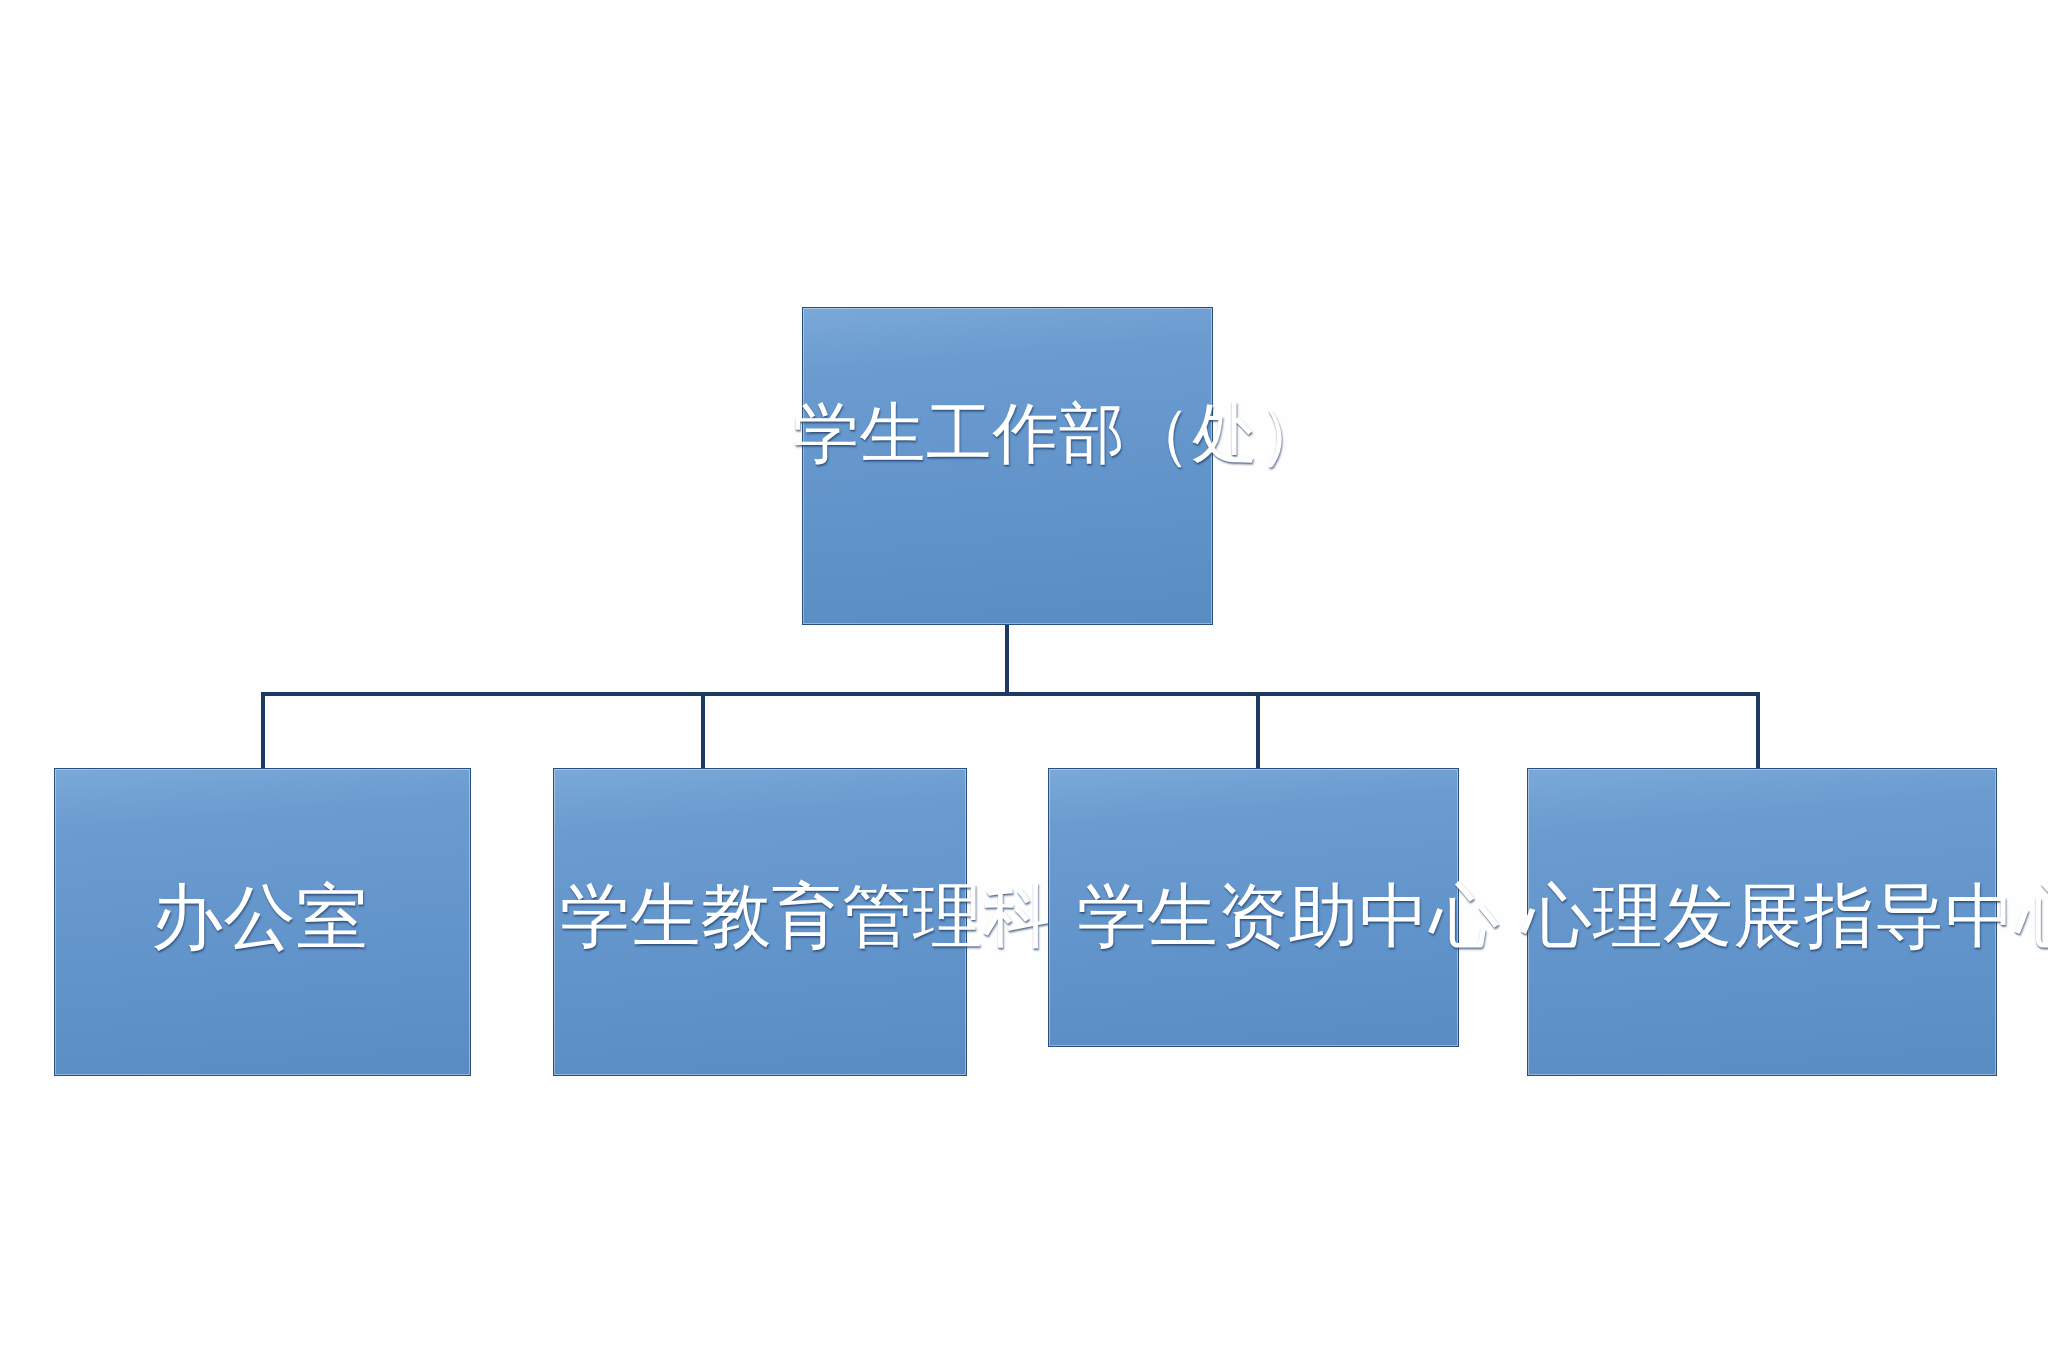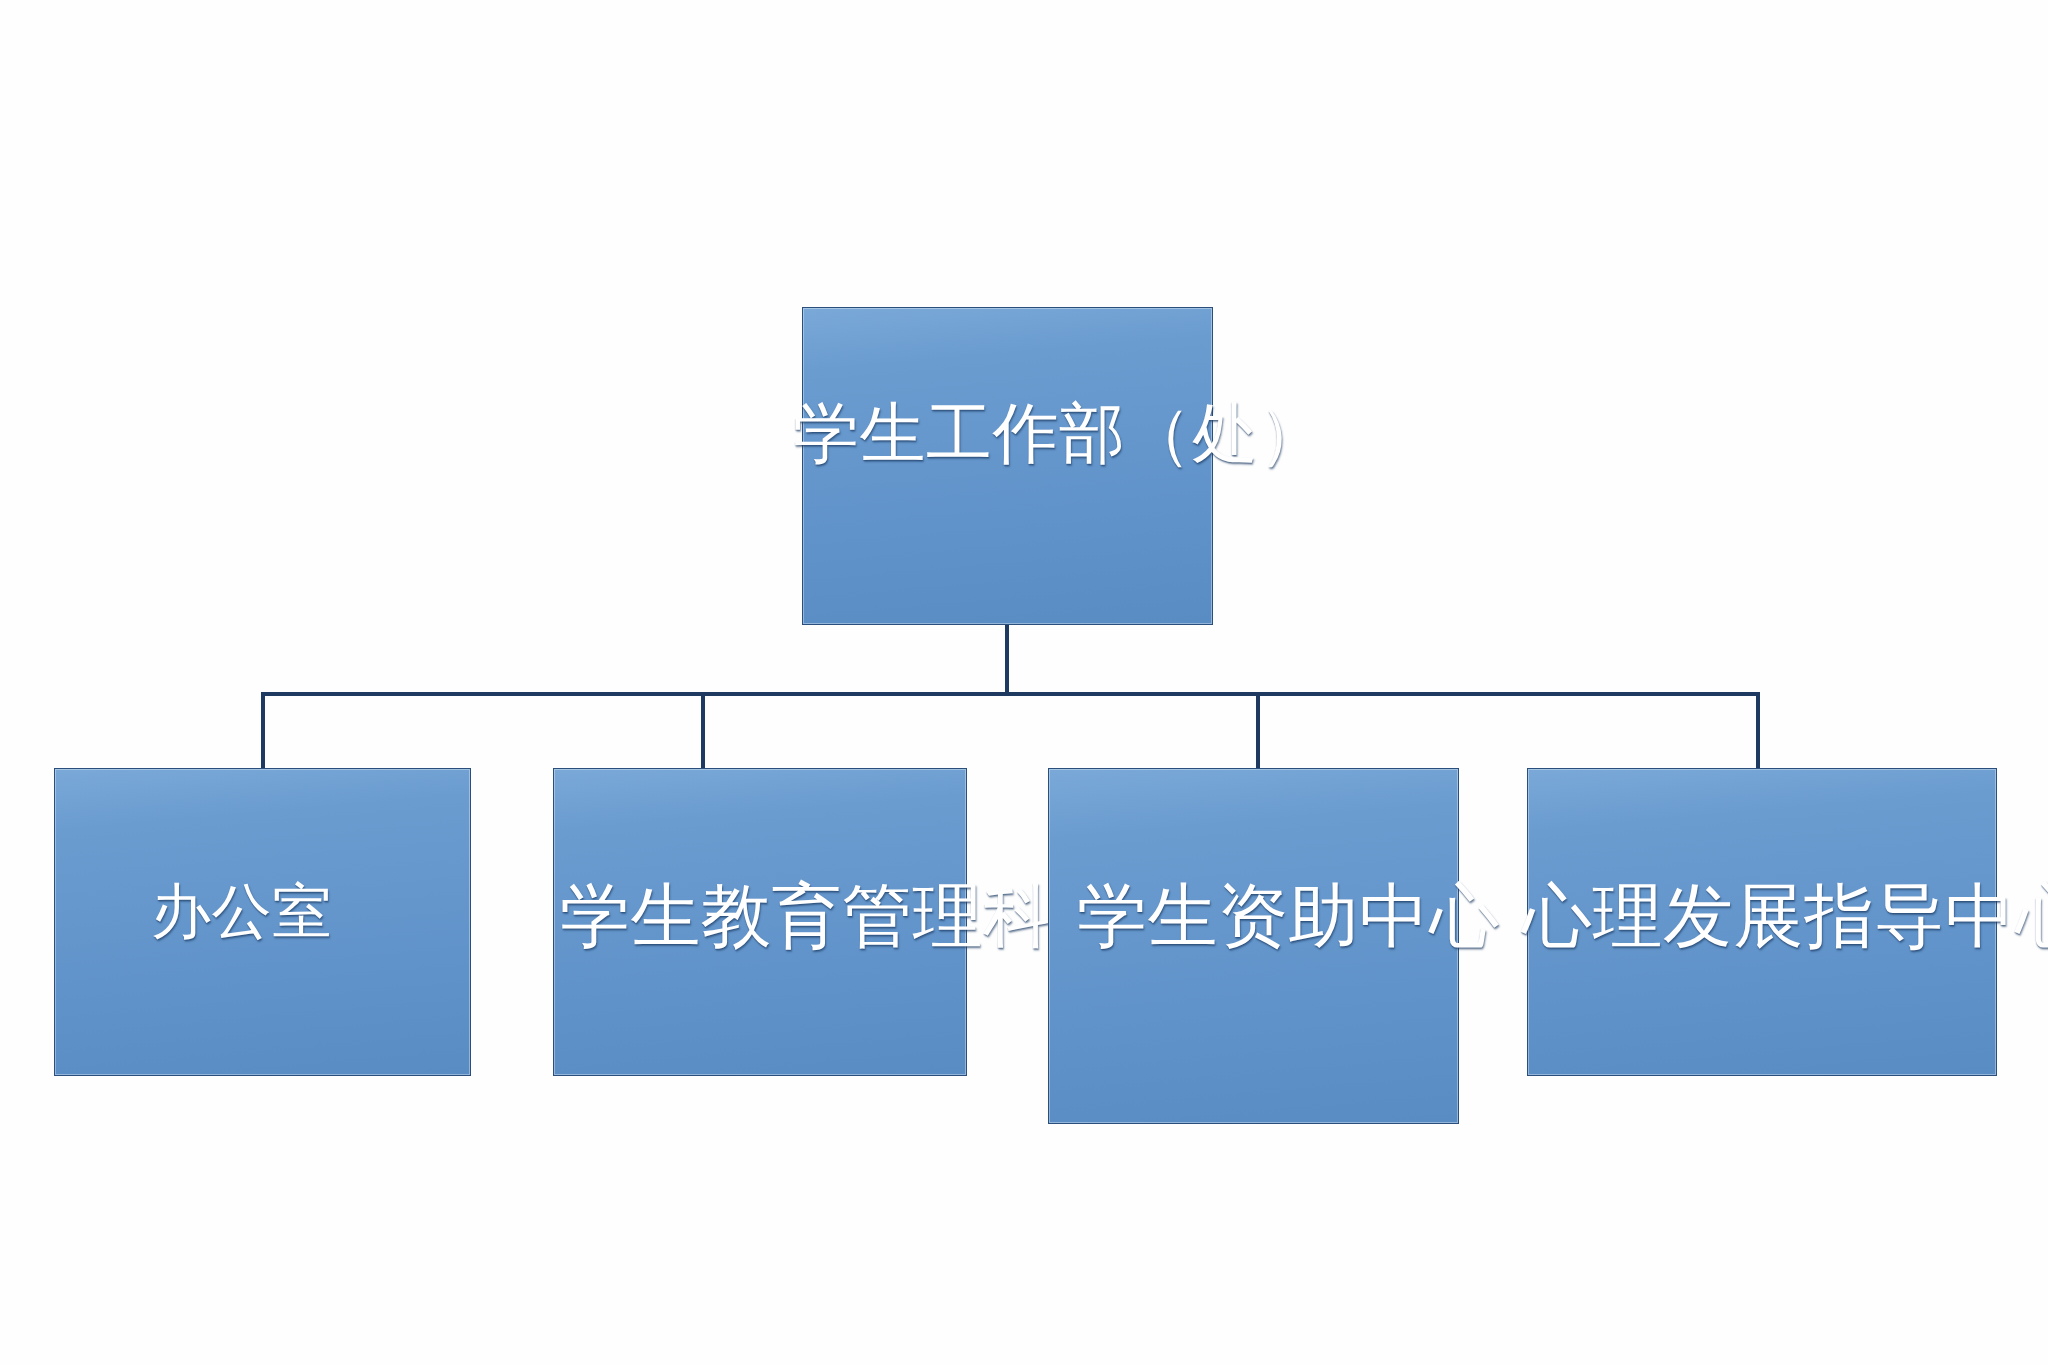--- a/index.html
+++ b/index.html
@@ -55,24 +55,24 @@
   }
   #node-root .node-label {
     left: -10px;
     top: 93px;
     font-size: 66px;
   }
 
   
   #node-child-0 { left: 54px;   top: 768px; width: 417px; height: 308px; }
   #node-child-1 { left: 553px;  top: 768px; width: 414px; height: 308px; text-align: center; }
-  #node-child-2 { left: 1048px; top: 768px; width: 411px; height: 356px; }
+  #node-child-2 { left: 1048px; top: 768px; width: 411px; height: 279px; }
   #node-child-3 { left: 1527px; top: 768px; width: 470px; height: 308px; }
 
-  #node-child-0 .node-label { left: 96px;  top: 112px; font-size: 60px; }
+  #node-child-0 .node-label { left: 96px;  top: 112px; font-size: 72px; }
   #node-child-1 .node-label { left: 6px;   top: 112px; font-size: 70px; }
   #node-child-2 .node-label { left: 28px;  top: 112px; font-size: 70px; }
   #node-child-3 .node-label { left: -6px;  top: 112px; font-size: 70px; }
 
   
   .connector {
     position: absolute;
     background: #1f3a60;
   }
   .connector-v { width: 4px; }

